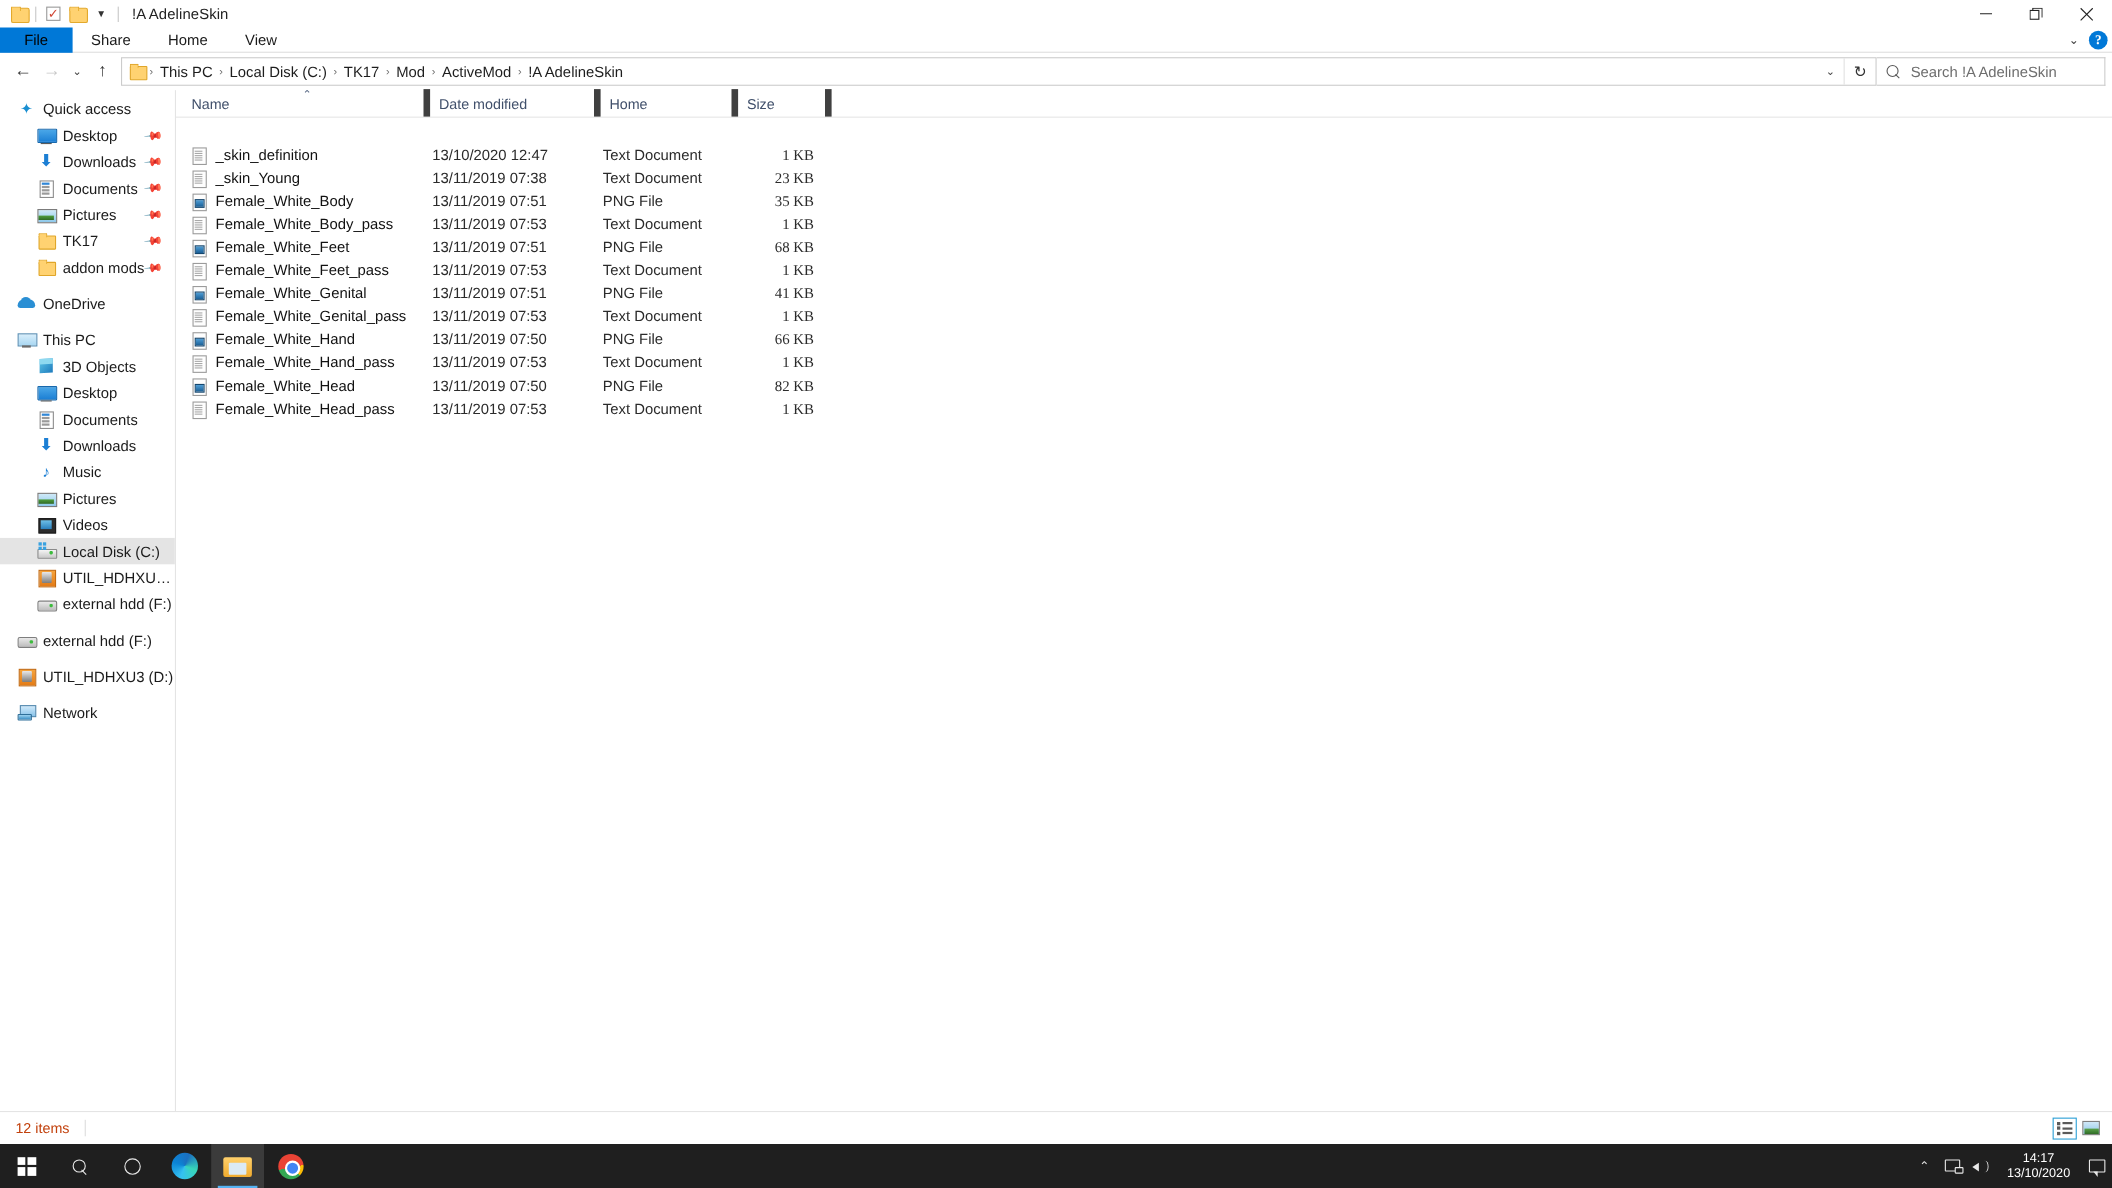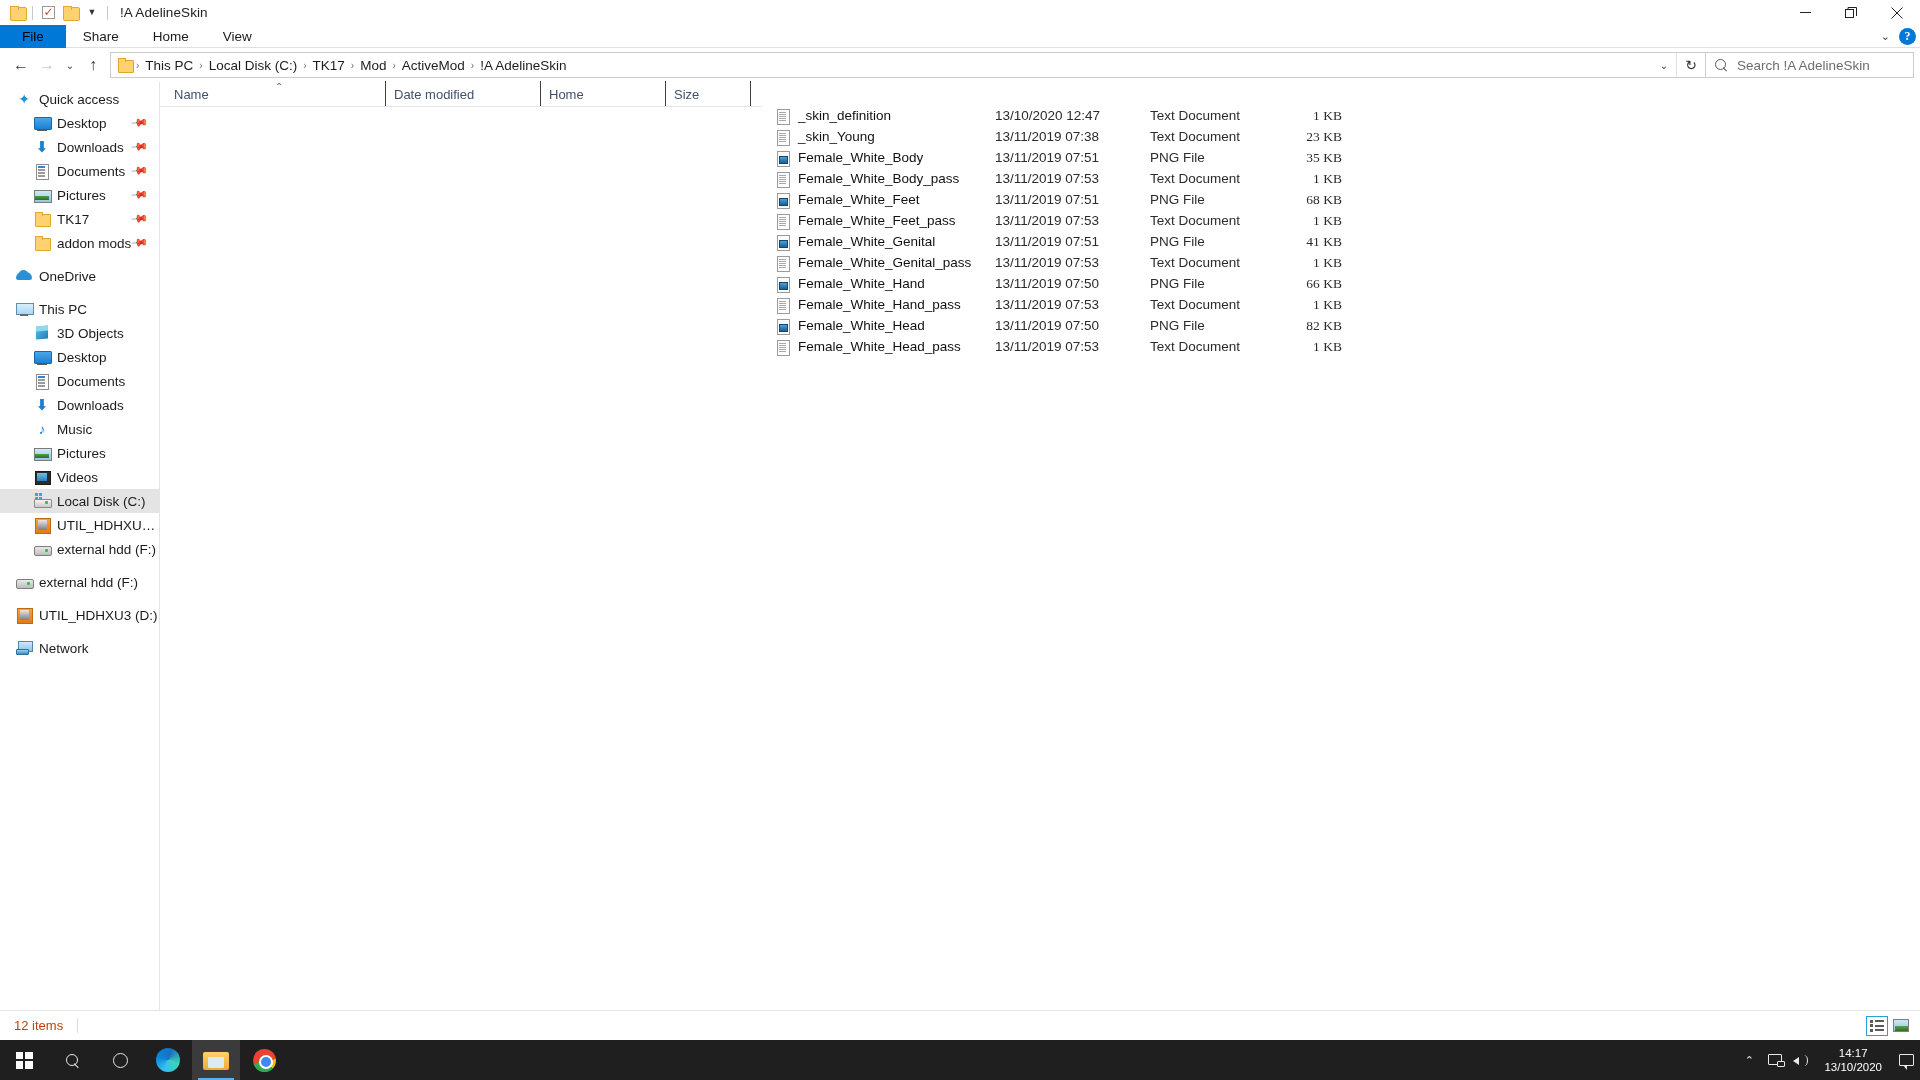--- a/index.html
+++ b/index.html
@@ -161,28 +161,28 @@
   .ic-ext:before{ content:""; position:absolute; left:0; top:5px; width:16px; height:8px;
     background:linear-gradient(#e9e9e9,#bcbcbc); border:1px solid #7e7e7e; border-radius:2px;}
   .ic-ext:after{ content:""; position:absolute; right:2px; top:8px; width:3px; height:3px;
     background:#3dbb3d; border-radius:1px;}
   .ic-net:before{ content:""; position:absolute; left:2px; top:1px; width:13px; height:9px;
     background:linear-gradient(#cfe9fa,#8ac4ea); border:1px solid #4f86ad;}
   .ic-net:after{ content:""; position:absolute; left:0px; bottom:1px; width:11px; height:4px;
     background:linear-gradient(#9bd2f0,#3a8ec4); border:1px solid #2f6f99; border-radius:1px;}
 
   
-  .listpane{ flex:1; background:#ffffff; display:flex; flex-direction:row; }
+  .listpane{ flex:1; background:#ffffff; display:flex; flex-direction:column; }
   .colhead{
     height:25px; display:flex; align-items:flex-end; border-bottom:1px solid #e5e5e5;
     padding-left:10px; position:relative;
   }
   .col{
     font-size:13px; color:#41506b; padding:0 0 4px 8px; position:relative; height:25px;
-    display:flex; align-items:flex-end; border-left:1px solid #404040;
+    display:flex; align-items:flex-end; border-left:6px solid #404040;
   }
   .col:first-child{ border-left:none; }
   .col.name{ width:215px; padding-left:4px; }
   .col.date{ width:155px; }
   .col.type{ width:125px; }
   .col.size{ width:85px; }
   .col.blank{ width:12px; }
   .sortmark{
     position:absolute; left:105px; top:1px; font-size:10px; color:#5b6b87; line-height:10px;
   }

